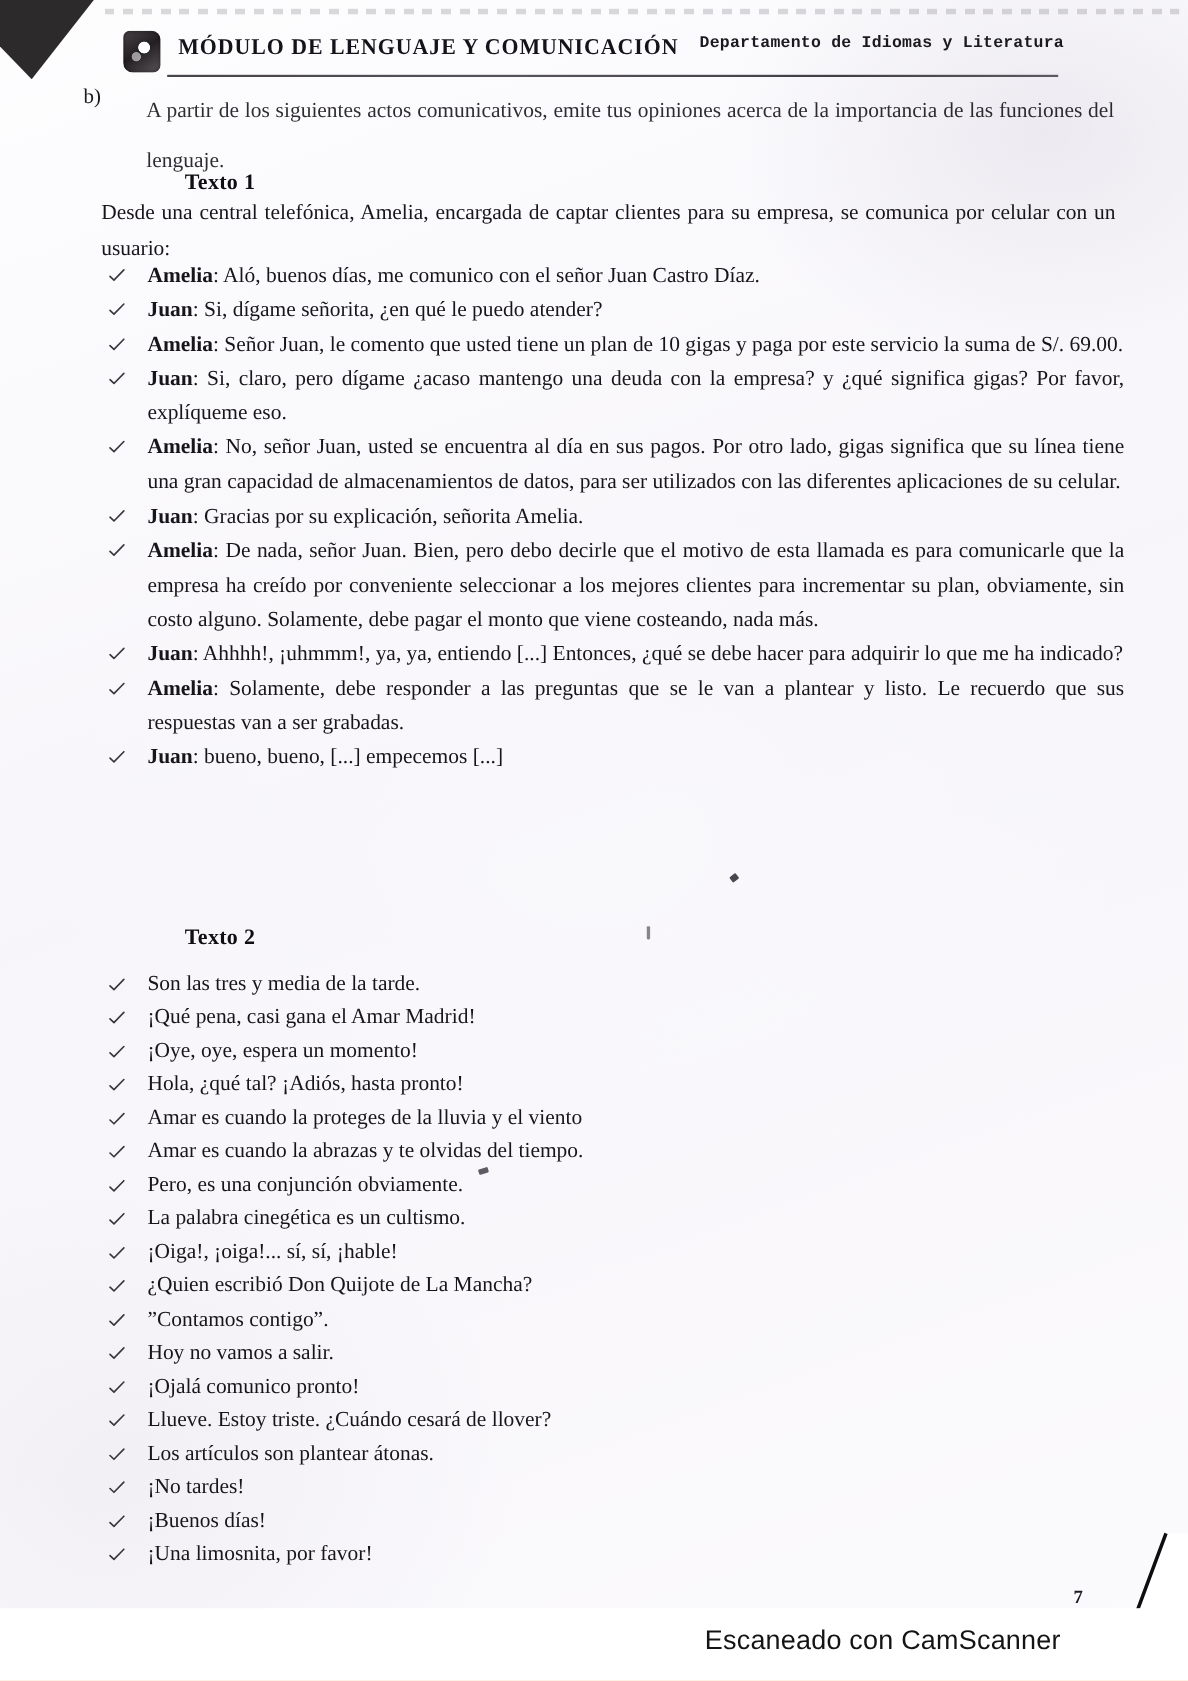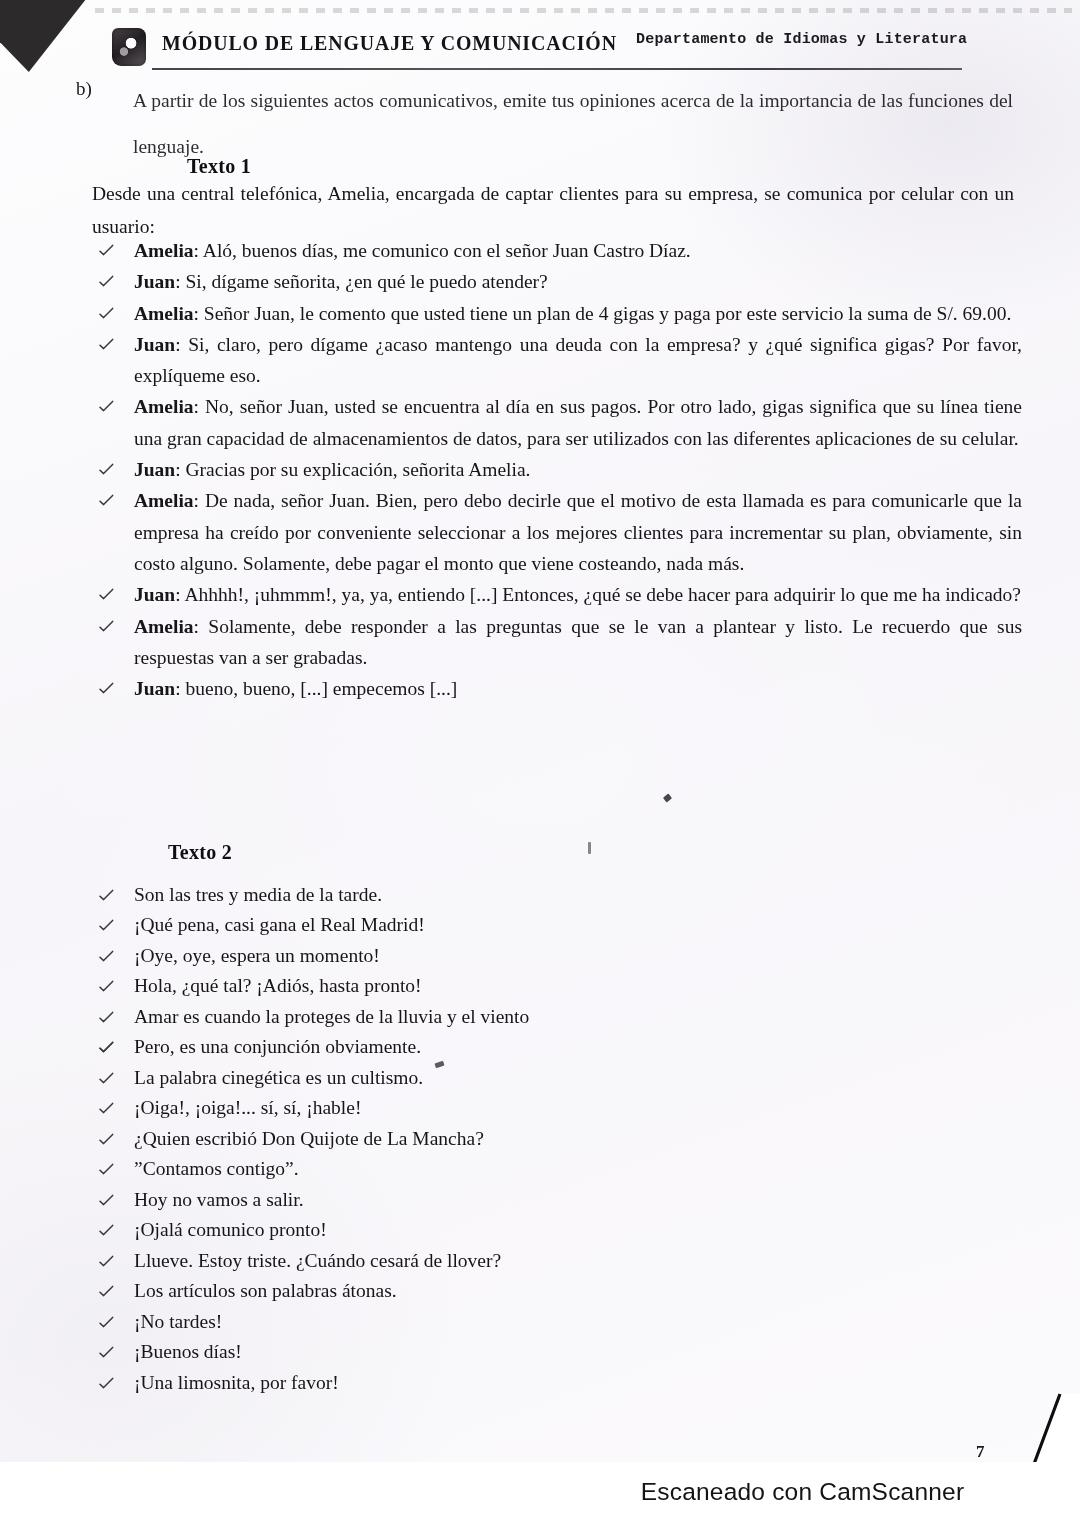--- a/index.html
+++ b/index.html
@@ -131,21 +131,21 @@
   }
   .faded-lead { opacity: .9; }
 
   .texto-head {
     position: absolute;
     font-weight: bold;
     font-size: 20px;
     color: #100e14;
     letter-spacing: .3px;
   }
-  #texto1-head { left: 168px; top: 155px; margin-left: 19px; }
+  #texto1-head { left: 168px; top: 155px; }
   #texto2-head { left: 168px; top: 841px; }
 
   .intro {
     position: absolute;
     left: 92px; top: 178px;
     width: 922px;
     font-size: 19.5px;
     line-height: 32.5px;
     text-align: justify;
     color: #17141a;
@@ -268,21 +268,21 @@
             </span><span class="spk">Amelia</span><span>: Aló, buenos días, me comunico con el señor Juan Castro Díaz.</span></li>
           <li class="bul-item"><span class="check">
               <svg width="15" height="13" viewBox="0 0 15 13">
                 <path d="M1 7.2 L4.6 10.6 L13.6 1.4" fill="none" stroke="currentColor" stroke-width="1.5" stroke-linecap="round" stroke-linejoin="round"></path>
               </svg>
             </span><span class="spk">Juan</span><span>: Si, dígame señorita, ¿en qué le puedo atender?</span></li>
           <li class="bul-item"><span class="check">
               <svg width="15" height="13" viewBox="0 0 15 13">
                 <path d="M1 7.2 L4.6 10.6 L13.6 1.4" fill="none" stroke="currentColor" stroke-width="1.5" stroke-linecap="round" stroke-linejoin="round"></path>
               </svg>
-            </span><span class="spk">Amelia</span><span>: Señor Juan, le comento que usted tiene un plan de 4 gigas y paga por este servicio la suma de S/. 69.00.</span></li>
+            </span><span class="spk">Amelia</span><span>: Señor Juan, le comento que usted tiene un plan de 10 gigas y paga por este servicio la suma de S/. 69.00.</span></li>
           <li class="bul-item"><span class="check">
               <svg width="15" height="13" viewBox="0 0 15 13">
                 <path d="M1 7.2 L4.6 10.6 L13.6 1.4" fill="none" stroke="currentColor" stroke-width="1.5" stroke-linecap="round" stroke-linejoin="round"></path>
               </svg>
             </span><span class="spk">Juan</span><span>: Si, claro, pero dígame ¿acaso mantengo una deuda con la empresa? y ¿qué significa gigas? Por favor, explíqueme eso.</span></li>
           <li class="bul-item"><span class="check">
               <svg width="15" height="13" viewBox="0 0 15 13">
                 <path d="M1 7.2 L4.6 10.6 L13.6 1.4" fill="none" stroke="currentColor" stroke-width="1.5" stroke-linecap="round" stroke-linejoin="round"></path>
               </svg>
             </span><span class="spk">Amelia</span><span>: No, señor Juan, usted se encuentra al día en sus pagos. Por otro lado, gigas significa que su línea tiene una gran capacidad de almacenamientos de datos, para ser utilizados con las diferentes aplicaciones de su celular.</span></li>
@@ -317,41 +317,41 @@
       <ul class="bul-list" id="texto2-list">
           <li class="bul-item"><span class="check">
               <svg width="15" height="13" viewBox="0 0 15 13">
                 <path d="M1 7.2 L4.6 10.6 L13.6 1.4" fill="none" stroke="currentColor" stroke-width="1.5" stroke-linecap="round" stroke-linejoin="round"></path>
               </svg>
             </span><span>Son las tres y media de la tarde.</span></li>
           <li class="bul-item"><span class="check">
               <svg width="15" height="13" viewBox="0 0 15 13">
                 <path d="M1 7.2 L4.6 10.6 L13.6 1.4" fill="none" stroke="currentColor" stroke-width="1.5" stroke-linecap="round" stroke-linejoin="round"></path>
               </svg>
-            </span><span>¡Qué pena, casi gana el Real Madrid!</span></li>
+            </span><span>¡Qué pena, casi gana el Amar Madrid!</span></li>
           <li class="bul-item"><span class="check">
               <svg width="15" height="13" viewBox="0 0 15 13">
                 <path d="M1 7.2 L4.6 10.6 L13.6 1.4" fill="none" stroke="currentColor" stroke-width="1.5" stroke-linecap="round" stroke-linejoin="round"></path>
               </svg>
             </span><span>¡Oye, oye, espera un momento!</span></li>
           <li class="bul-item"><span class="check">
               <svg width="15" height="13" viewBox="0 0 15 13">
                 <path d="M1 7.2 L4.6 10.6 L13.6 1.4" fill="none" stroke="currentColor" stroke-width="1.5" stroke-linecap="round" stroke-linejoin="round"></path>
               </svg>
             </span><span>Hola, ¿qué tal? ¡Adiós, hasta pronto!</span></li>
           <li class="bul-item"><span class="check">
               <svg width="15" height="13" viewBox="0 0 15 13">
                 <path d="M1 7.2 L4.6 10.6 L13.6 1.4" fill="none" stroke="currentColor" stroke-width="1.5" stroke-linecap="round" stroke-linejoin="round"></path>
               </svg>
             </span><span>Amar es cuando la proteges de la lluvia y el viento</span></li>
           <li class="bul-item"><span class="check">
               <svg width="15" height="13" viewBox="0 0 15 13">
                 <path d="M1 7.2 L4.6 10.6 L13.6 1.4" fill="none" stroke="currentColor" stroke-width="1.5" stroke-linecap="round" stroke-linejoin="round"></path>
               </svg>
-            </span></li>
+            </span><span>Amar es cuando la abrazas y te olvidas del tiempo.</span></li>
           <li class="bul-item"><span class="check">
               <svg width="15" height="13" viewBox="0 0 15 13">
                 <path d="M1 7.2 L4.6 10.6 L13.6 1.4" fill="none" stroke="currentColor" stroke-width="1.5" stroke-linecap="round" stroke-linejoin="round"></path>
               </svg>
             </span><span>Pero, es una conjunción obviamente.</span></li>
           <li class="bul-item"><span class="check">
               <svg width="15" height="13" viewBox="0 0 15 13">
                 <path d="M1 7.2 L4.6 10.6 L13.6 1.4" fill="none" stroke="currentColor" stroke-width="1.5" stroke-linecap="round" stroke-linejoin="round"></path>
               </svg>
             </span><span> La palabra cinegética es un cultismo.</span></li>
@@ -382,21 +382,21 @@
             </span><span>¡Ojalá comunico pronto!</span></li>
           <li class="bul-item"><span class="check">
               <svg width="15" height="13" viewBox="0 0 15 13">
                 <path d="M1 7.2 L4.6 10.6 L13.6 1.4" fill="none" stroke="currentColor" stroke-width="1.5" stroke-linecap="round" stroke-linejoin="round"></path>
               </svg>
             </span><span>Llueve. Estoy triste. ¿Cuándo cesará de llover?</span></li>
           <li class="bul-item"><span class="check">
               <svg width="15" height="13" viewBox="0 0 15 13">
                 <path d="M1 7.2 L4.6 10.6 L13.6 1.4" fill="none" stroke="currentColor" stroke-width="1.5" stroke-linecap="round" stroke-linejoin="round"></path>
               </svg>
-            </span><span>Los artículos son palabras átonas.</span></li>
+            </span><span>Los artículos son plantear átonas.</span></li>
           <li class="bul-item"><span class="check">
               <svg width="15" height="13" viewBox="0 0 15 13">
                 <path d="M1 7.2 L4.6 10.6 L13.6 1.4" fill="none" stroke="currentColor" stroke-width="1.5" stroke-linecap="round" stroke-linejoin="round"></path>
               </svg>
             </span><span>¡No tardes!</span></li>
           <li class="bul-item"><span class="check">
               <svg width="15" height="13" viewBox="0 0 15 13">
                 <path d="M1 7.2 L4.6 10.6 L13.6 1.4" fill="none" stroke="currentColor" stroke-width="1.5" stroke-linecap="round" stroke-linejoin="round"></path>
               </svg>
             </span><span>¡Buenos días!</span></li>

